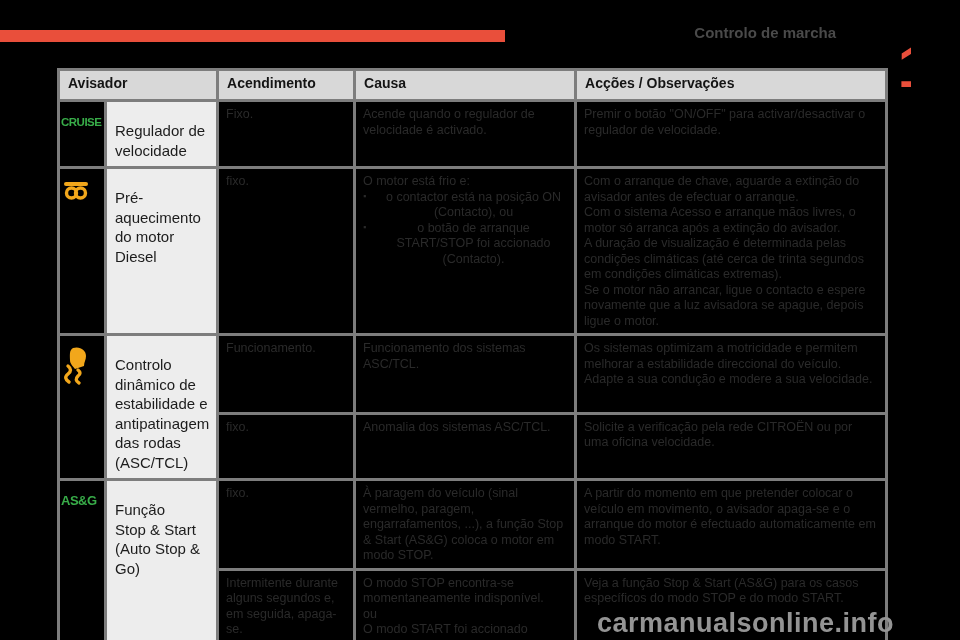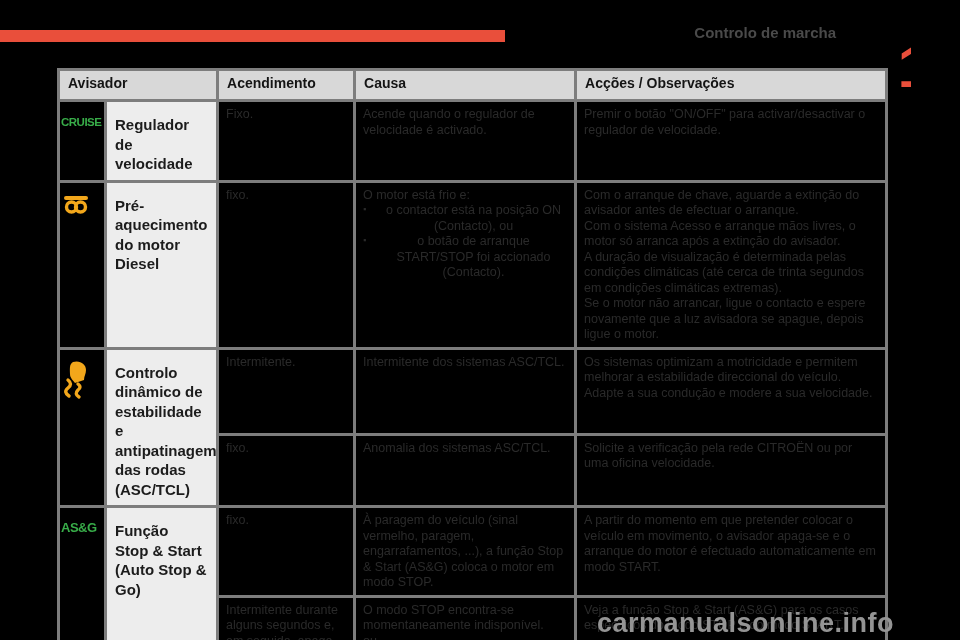--- a/index.html
+++ b/index.html
@@ -57,23 +57,23 @@
   }
   td.icon-cell {
     background: #000;
     text-align: left;
     padding-top: 10px;
   }
   td.label-cell {
     background: #ededed;
     color: #1c1c1c;
     font-size: 15px;
-    font-weight: bold;
+    font-weight: normal;
     line-height: 1.3;
-    padding: 13px 6px 6px 8px;
+    padding: 19px 6px 6px 8px;
   }
   td.content-cell {
     background: #000;
     color: #2a2a2a;
     font-size: 12.5px;
     line-height: 1.24;
     padding: 5px 6px 4px 7px;
     margin-top: 24px;
   }
   .ml { white-space: pre-line; }
@@ -169,22 +169,22 @@
 
     <tr style="height:63px">
       <td class="icon-cell" rowspan="2">
         <svg width="32" height="40" viewBox="0 0 32 40" aria-hidden="true">
           <path d="M12 2 c7 -2 13 2 13 8 c0 4 -2 6 -2 10 l-9 3 c-2 -3 -5 -5 -5 -9 c0 -4 -1 -10 3 -12 z" fill="#f2a71b"></path>
           <path d="M7 20 q5 4 0 8 q-5 4 1 8" stroke="#f2a71b" stroke-width="3.4" fill="none" stroke-linecap="round"></path>
           <path d="M17 24 q4 3 0 6 q-4 4 1 7" stroke="#f2a71b" stroke-width="3.4" fill="none" stroke-linecap="round"></path>
         </svg>
       </td>
       <td class="label-cell" rowspan="2">Controlo dinâmico de estabilidade e antipatinagem das rodas (ASC/TCL)</td>
-      <td class="content-cell">Intermitente.</td>
-      <td class="content-cell">Intermitente dos sistemas ASC/TCL.</td>
+      <td class="content-cell">Funcionamento.</td>
+      <td class="content-cell">Funcionamento dos sistemas ASC/TCL.</td>
       <td class="content-cell ml">Os sistemas optimizam a motricidade e permitem melhorar a estabilidade direccional do veículo.
 Adapte a sua condução e modere a sua velocidade.</td>
     </tr>
     <tr style="height:53px">
       <td class="content-cell">fixo.</td>
       <td class="content-cell">Anomalia dos sistemas ASC/TCL.</td>
       <td class="content-cell">Solicite a verificação pela rede CITROËN ou por uma oficina velocidade.</td>
     </tr>
 
     <tr style="height:79px">

